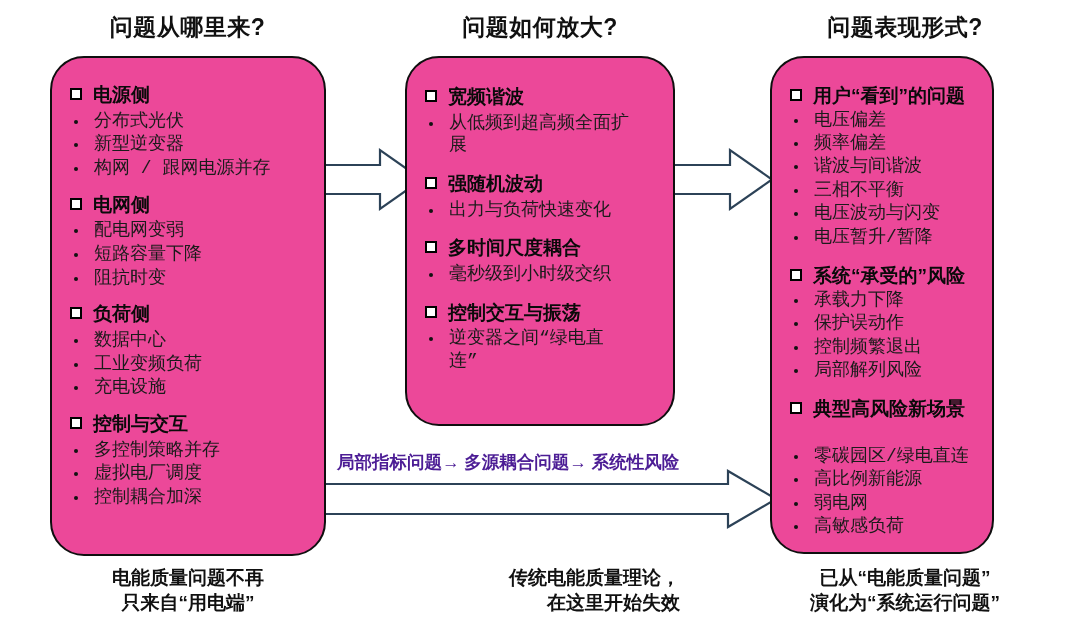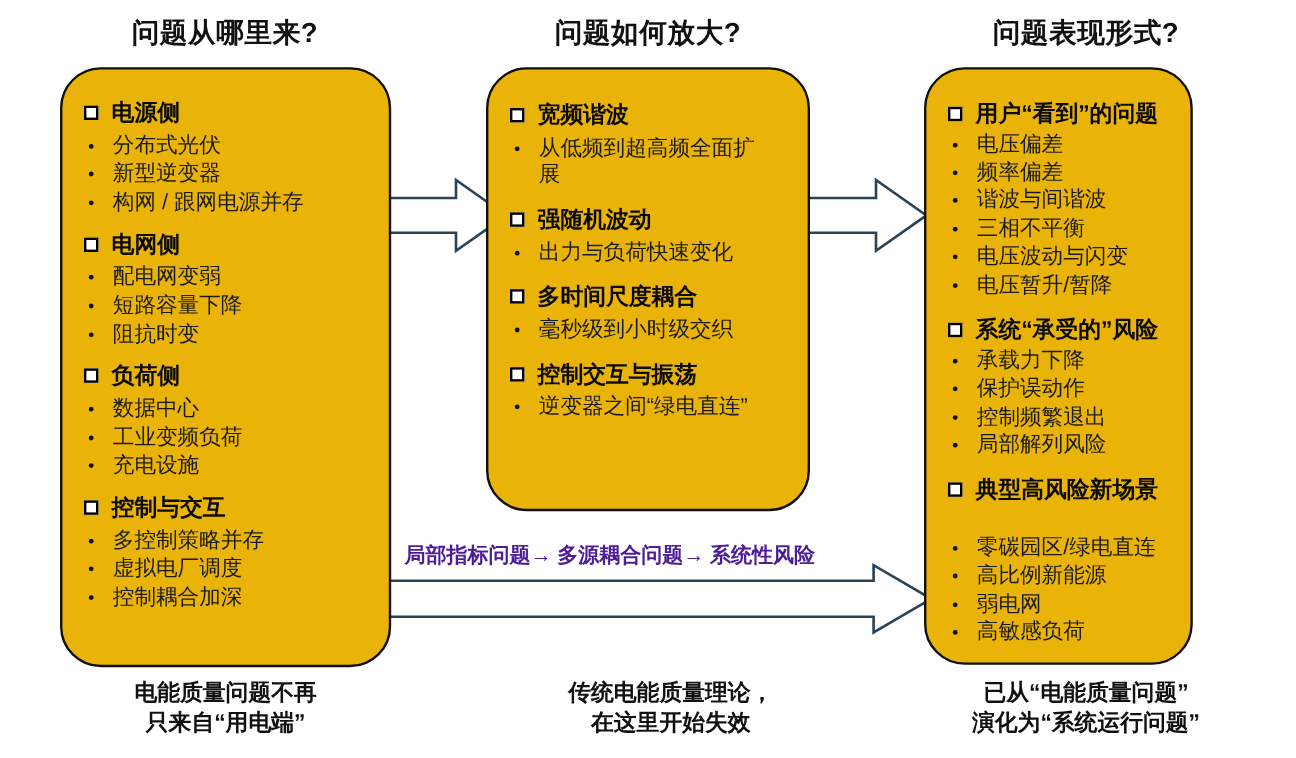--- a/index.html
+++ b/index.html
@@ -22,21 +22,21 @@
     letter-spacing:.5px;
     color:#111;
     white-space:nowrap;
   }
 
   
   .rbox{
     position:absolute;
     border:2.2px solid #0f0f0f;
     border-radius:34px;
-    background:#eab308;
+    background:#ec4899;
     box-sizing:border-box;
     z-index:3;
   }
 
   .boxinner{
     position:absolute;
     left:0;top:0;right:0;bottom:0;
     padding:12px 10px 8px 16px;
     box-sizing:border-box;
   }
@@ -71,21 +71,21 @@
     color:#1b1b1b;
     margin-top:1px;
   }
   .bul .dot{
     flex:0 0 auto;
     width:4px;height:4px;
     border-radius:50%;
     background:#111;
     margin:10px 16px 0 6px;
   }
-  .bul .blabel{flex:1 1 auto;}
+  .bul .blabel{flex:1 1 auto;font-family:Liberation Mono, monospace;}
 
   .grp + .bul{margin-top:2px;}
 
   
   .c1 .grp{font-size:19px;margin-top:13px;}
   .c1 .bul{font-size:18px;}
   .c2 .grp{margin-top:15px;}
   .c3 .grp{margin-top:15px;}
   .c3 .bul{margin-top:0px;line-height:1.30;}
 
@@ -332,21 +332,21 @@
       </div>
 
     </div>
   </div>
 
   <div class="caption" style="left:50px;top:566px;width:276px;">
     <div>电能质量问题不再</div>
     <div>只来自“用电端”</div>
   </div>
 
-  <div class="caption" style="left:400px;top:566px;width:280px;text-align:center;padding-left:38px;box-sizing:border-box;">
+  <div class="caption" style="left:400px;top:566px;width:280px;text-align:right;padding-left:38px;box-sizing:border-box;">
     <div>传统电能质量理论，</div>
     <div>在这里开始失效</div>
   </div>
 
   <div class="caption" style="left:765px;top:566px;width:280px;">
     <div>已从“电能质量问题”</div>
     <div>演化为“系统运行问题”</div>
   </div>
 
 </div>

